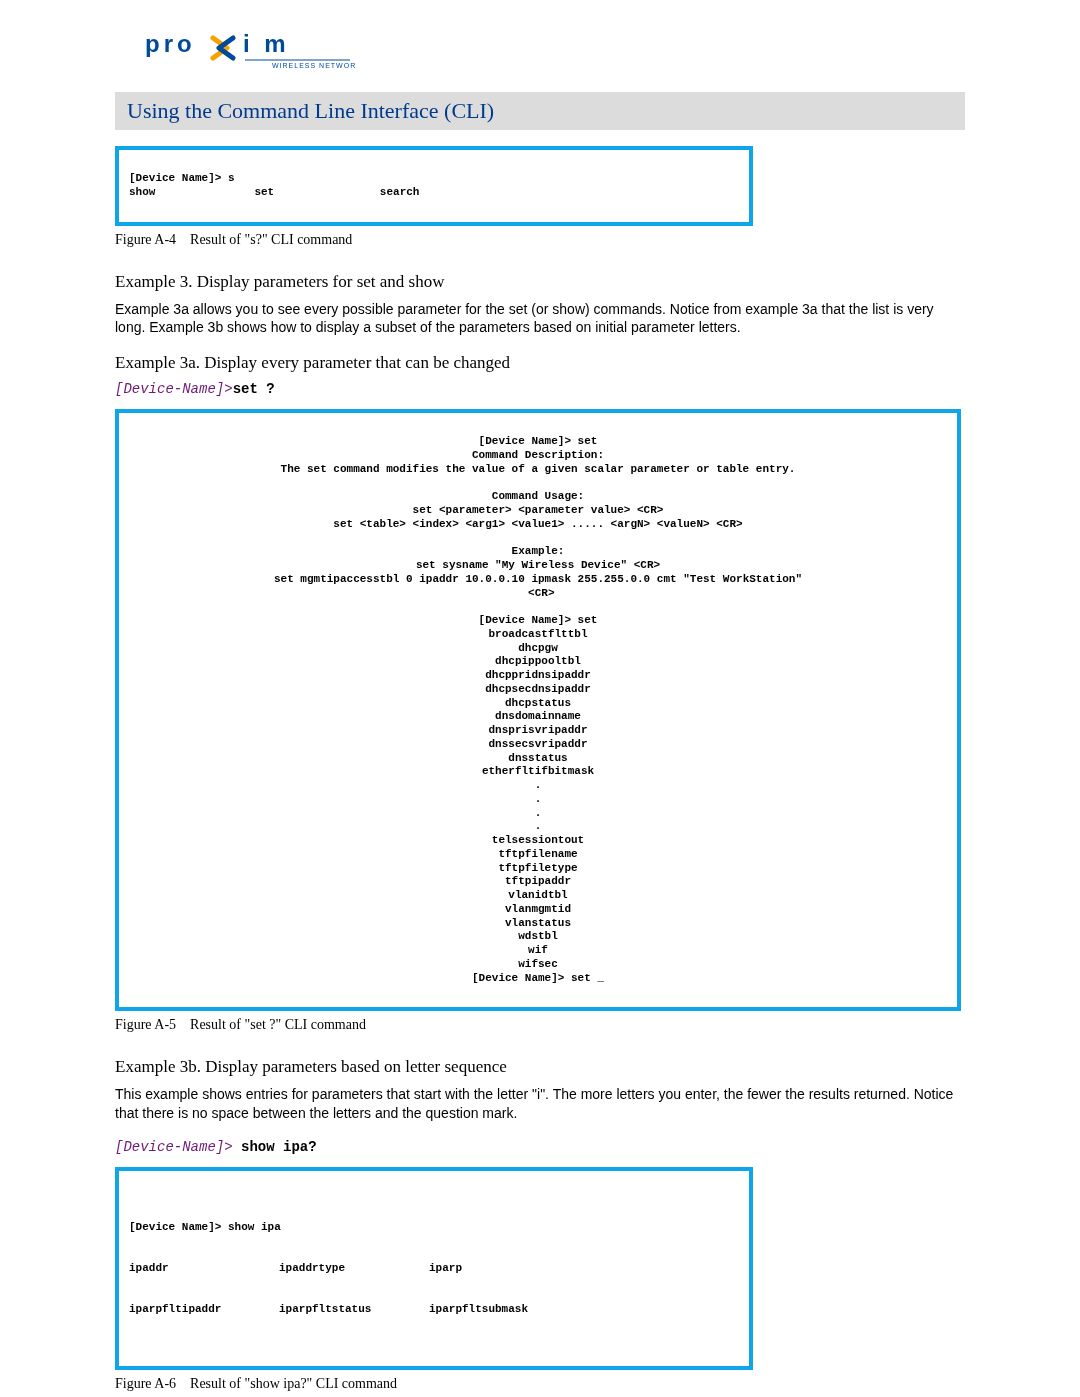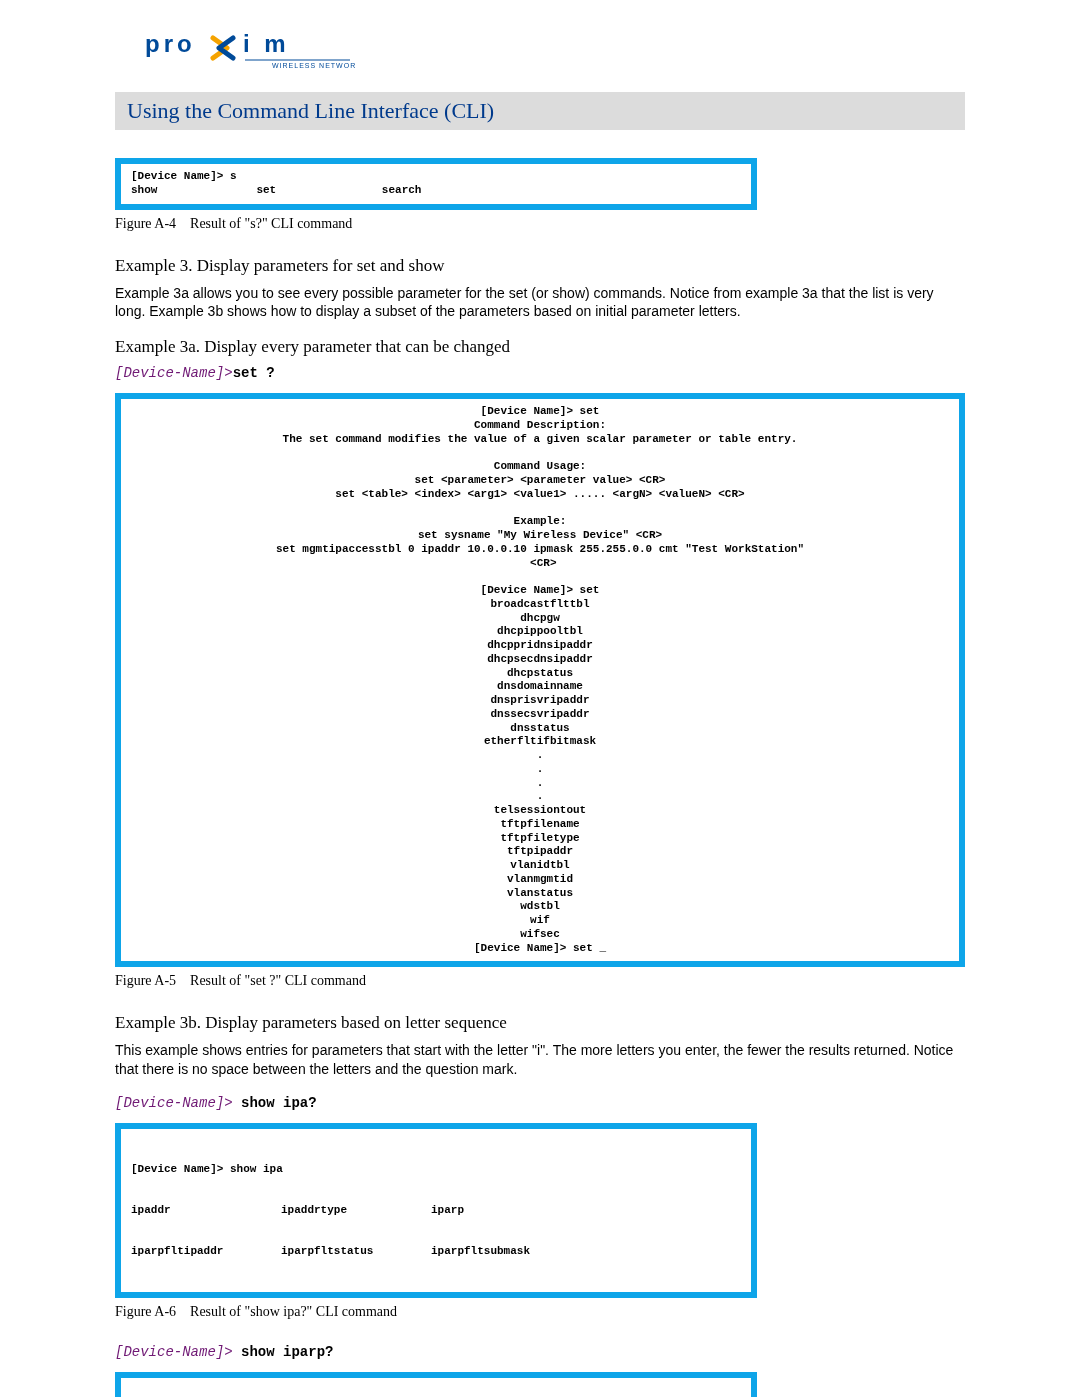--- a/index.html
+++ b/index.html
@@ -19,25 +19,25 @@
   }
   .logo {
     display: inline-block;
   }
   .title-bar {
     background: #dcdcdc;
     padding: 6px 12px;
     font-family: Georgia, 'Times New Roman', serif;
     font-size: 22px;
     color: #003a8c;
-    margin-bottom: 28px;
+    margin-bottom: 16px;
   }
   .cli-box {
-    border: 6px solid #0ea5e9;
-    padding: 6px 10px;
+    border: 4px solid #0ea5e9;
+    padding: 22px 10px;
     font-family: "Courier New", Courier, monospace;
     font-weight: bold;
     font-size: 11px;
     line-height: 1.25;
     white-space: pre;
     margin-bottom: 6px;
     max-width: 610px;
     overflow: hidden;
   }
   .cli-box-wide {

